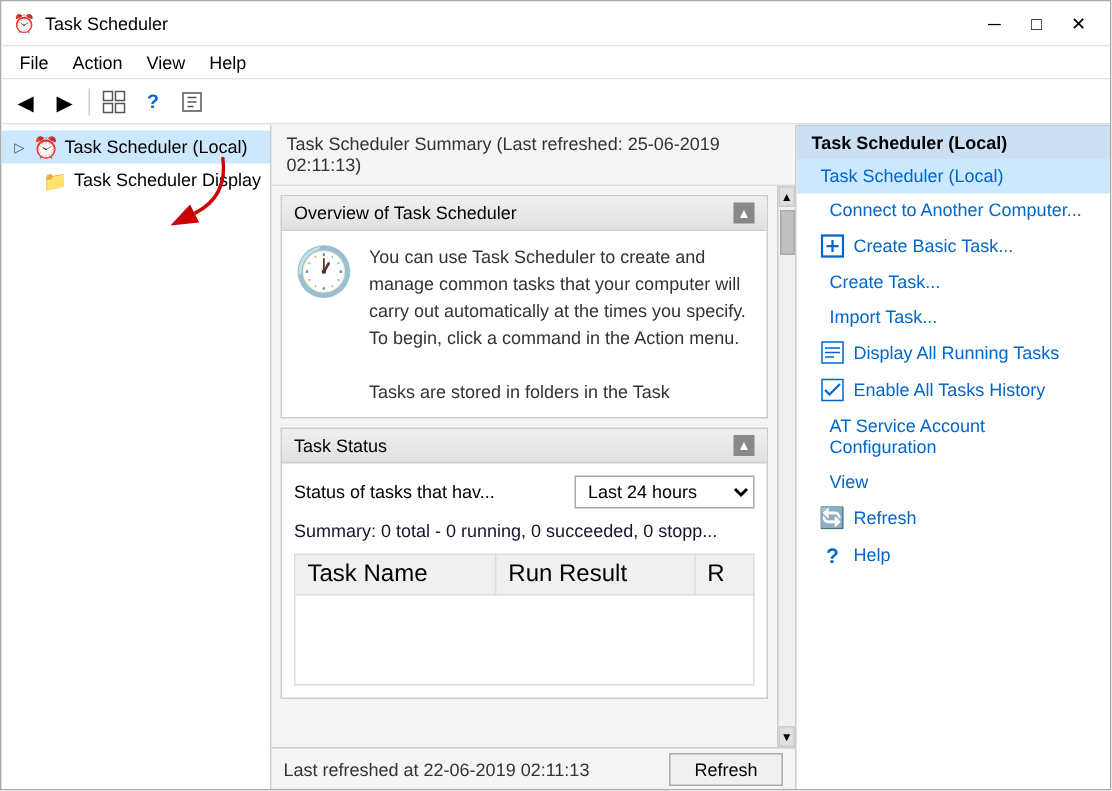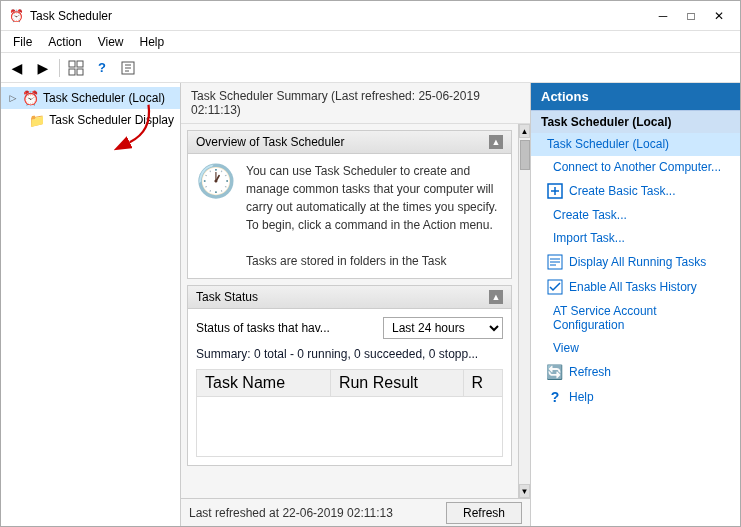--- a/index.html
+++ b/index.html
@@ -526,21 +526,20 @@
         </div>
       </div>
 
       <div class="bottom-bar">
         <span class="bottom-bar-text">Last refreshed at 22-06-2019 02:11:13</span>
         <button class="refresh-btn">Refresh</button>
       </div>
     </div>
 
     <div class="right-panel">
-      <div class="actions-header">Actions</div>
       <div class="actions-section-title">Task Scheduler (Local)</div>
 
       <div class="action-item selected">
         <span>Task Scheduler (Local)</span>
       </div>
       <div class="action-item no-icon">
         <span>Connect to Another Computer...</span>
       </div>
       <div class="action-item">
         <span class="action-icon">

